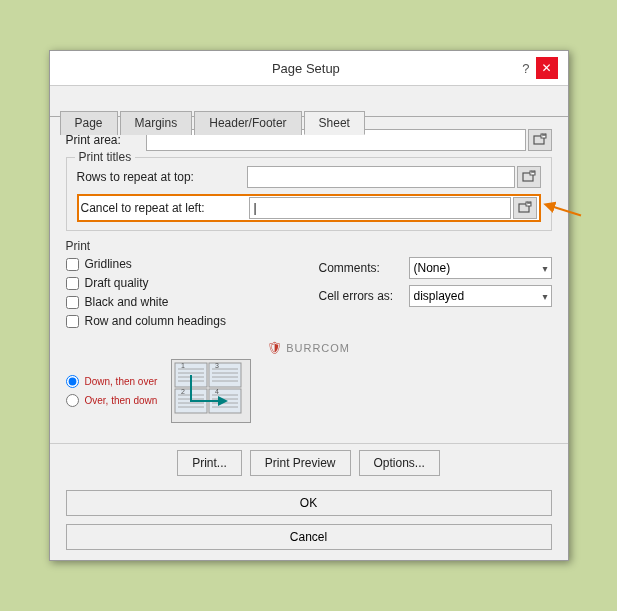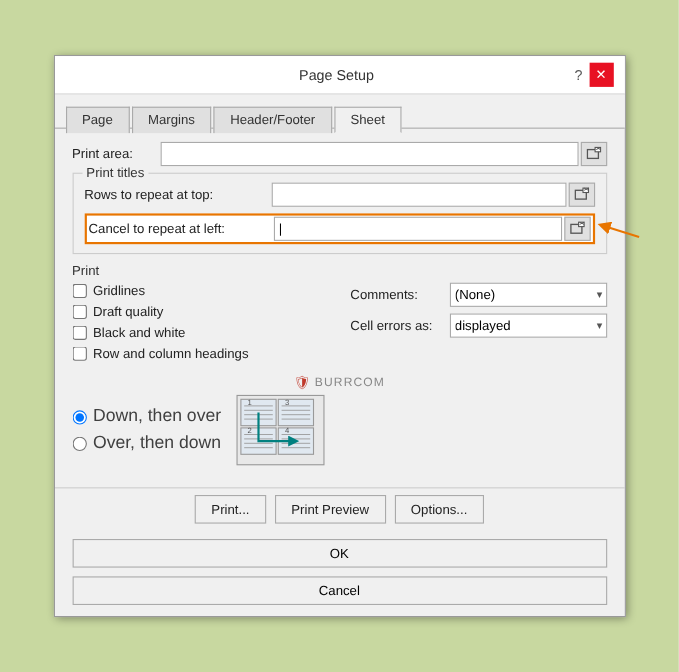--- a/index.html
+++ b/index.html
@@ -66,21 +66,21 @@
     }
     .tab {
       padding: 4px 14px;
       border: 1px solid #aaa;
       border-bottom: none;
       background: #e0e0e0;
       cursor: pointer;
       font-size: 12px;
       color: #333;
       position: relative;
-      top: 5px;
+      top: 19px;
     }
     .tab.active {
       background: #f0f0f0;
       border-bottom: 1px solid #f0f0f0;
       font-weight: normal;
       z-index: 2;
     }
     .content {
       padding: 12px 16px 10px;
     }
@@ -218,22 +218,22 @@
       display: flex;
       align-items: center;
       gap: 6px;
     }
     .radio-row input[type="radio"] {
       width: 13px;
       height: 13px;
       cursor: pointer;
     }
     .radio-label {
-      font-size: 16px;
-      color: #404040;
+      font-size: 10px;
+      color: #b91c1c;
     }
     .page-order-icon {
       width: 80px;
       height: 64px;
       border: 1px solid #999;
       background: #e8e8e8;
       display: flex;
       align-items: center;
       justify-content: center;
       overflow: hidden;

